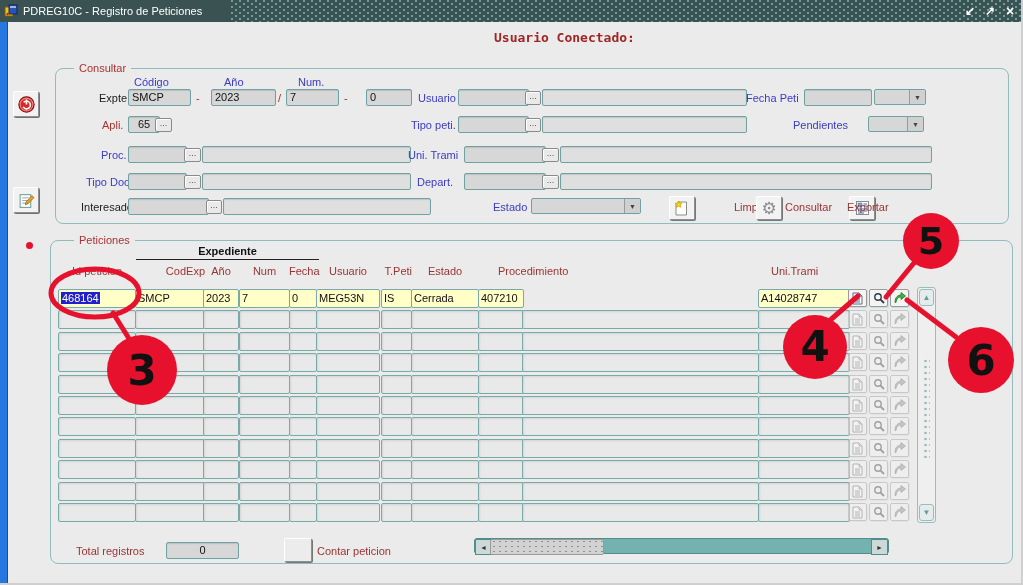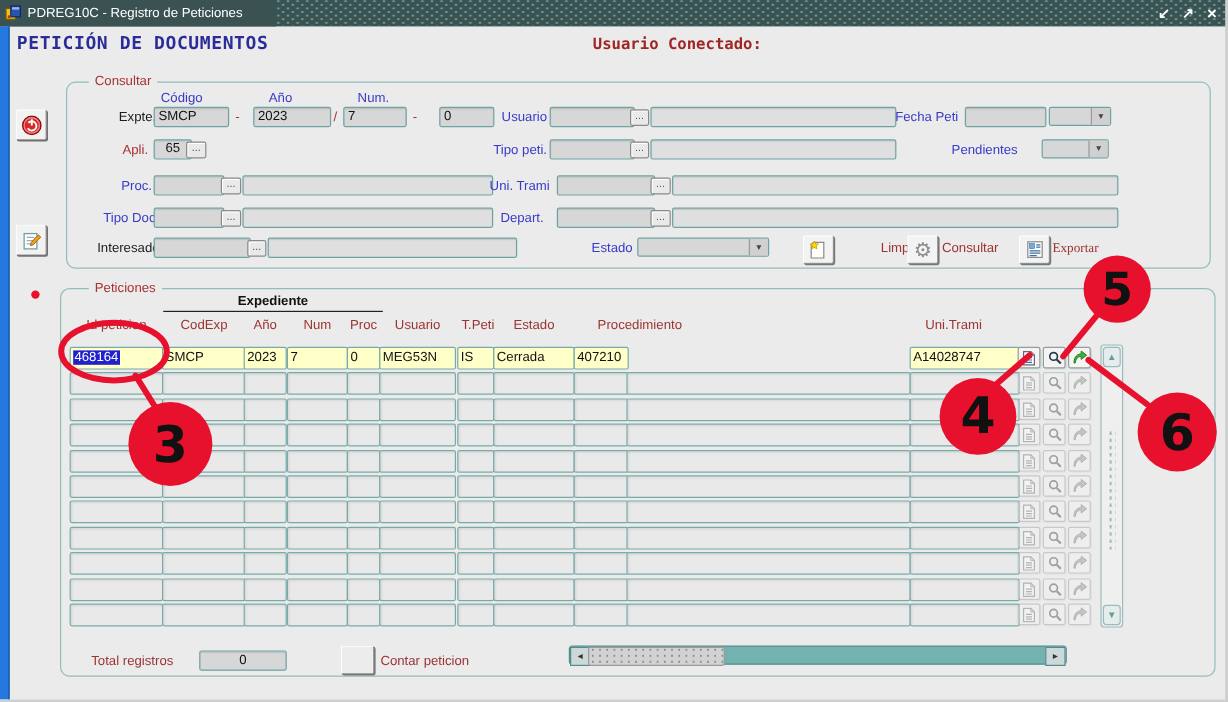--- a/index.html
+++ b/index.html
@@ -83,21 +83,20 @@
     </div>
     <div class="tb-btns">
       <span class="tbtn">↙</span>
       <span class="tbtn">↗</span>
       <span class="tbtn" style="font-size:14px;">×</span>
     </div>
   </div>
 
   <div class="leftstrip"></div>
 
-  <div class="page-title">PETICIÓN DE DOCUMENTOS</div>
   <div class="conn-label">Usuario Conectado:</div>
 
   <div class="toolbtn" style="left:13px;top:91px;">
     <span style="display:inline-flex;">
       <svg width="17" height="17" viewBox="0 0 16 16">
           <circle cx="8" cy="8" r="7.2" fill="#d42a2a" stroke="#7a0f0f" stroke-width="1"></circle>
           <circle cx="8" cy="8" r="6" fill="none" stroke="#ff8080" stroke-width="1"></circle>
           <circle cx="8" cy="8.4" r="3.6" fill="none" stroke="#ffffff" stroke-width="1.5" stroke-dasharray="16 4.5" transform="rotate(-113 8 8.4)"></circle>
           <line x1="8" y1="3.2" x2="8" y2="8" stroke="#fff" stroke-width="1.5"></line>
         </svg>
@@ -202,21 +201,21 @@
             <rect x="1.5" y="1.5" width="12" height="13" fill="#fff" stroke="#8a8a8a"></rect>
             <rect x="3" y="3" width="4" height="4" fill="#7aa8d8" stroke="#3a6ea5" stroke-width=".5"></rect>
             <line x1="8.5" y1="4" x2="12" y2="4" stroke="#3a6ea5"></line>
             <line x1="8.5" y1="6" x2="12" y2="6" stroke="#3a6ea5"></line>
             <line x1="3" y1="9" x2="12" y2="9" stroke="#3a6ea5"></line>
             <line x1="3" y1="11" x2="12" y2="11" stroke="#3a6ea5"></line>
             <line x1="3" y1="13" x2="9" y2="13" stroke="#3a6ea5"></line>
           </svg>
       </span>
     </div>
-    <span class="lbl maroon" style="left:821px;top:132px;font-family:Liberation Serif, serif;">Exportar</span>
+    <span class="lbl maroon" style="left:791px;top:132px;">Exportar</span>
   </div>
 
   <div class="gbox" id="peticiones-box" style="left:50px;top:240px;width:961px;height:322px;">
     <span class="gbox-label" style="left:23px;">Peticiones</span>
     <div class="exp-head">Expediente</div>
 
     <div class="vscroll" style="left:866px;top:46px;height:234px;">
       <div class="vs-btn" style="top:1px;">▲</div>
       <div class="vs-track"></div>
       <div class="vs-btn" style="bottom:1px;">▼</div>
@@ -226,24 +225,24 @@
     <div class="fld" style="left:115px;top:301px;width:65px;text-align:center;">0</div>
     <div class="act" style="left:233px;top:297px;width:26px;background:#ececec;"></div>
     <span class="lbl maroon" style="left:266px;top:304px;">Contar peticion</span>
 
     <div class="hscroll" style="left:423px;top:297px;width:415px;">
       <div class="hs-btn" style="left:0;">◄</div>
       <div class="hs-thumb"></div>
       <div class="hs-btn" style="right:0;">►</div>
     </div>
   <span class="thead" style="left: 7px; width: 78px; text-align: center; display: inline-block;">Id peticion</span>
-      <span class="thead" style="left: 84px; width: 70px; text-align: center; display: inline-block;">CodExp</span>
+      <span class="thead" style="left: 84px; width: 70px; text-align: right; display: inline-block;">CodExp</span>
       <span class="thead" style="left: 152px; width: 36px; text-align: center; display: inline-block;">Año</span>
       <span class="thead" style="left: 188px; width: 51px; text-align: center; display: inline-block;">Num</span>
-      <span class="thead" style="left: 238px; width: 28px; text-align: center; display: inline-block;">Proc</span>
+      <span class="thead" style="left: 238px; width: 28px; text-align: center; display: inline-block;">Fecha</span>
       <span class="thead" style="left: 265px; width: 64px; text-align: center; display: inline-block;">Usuario</span>
       <span class="thead" style="left: 330px; width: 31px; text-align: right; display: inline-block;">T.Peti</span>
       <span class="thead" style="left: 360px; width: 68px; text-align: center; display: inline-block;">Estado</span>
       <span class="thead" style="left: 447px;">Procedimiento</span>
       <span class="thead" style="left: 720px;">Uni.Trami</span>
       <div class="tcell filled" style="left: 7px; top: 48px; width: 72px;"><span class="sel">468164</span></div>
       <div class="tcell filled" style="left: 84px; top: 48px; width: 64px;">SMCP</div>
       <div class="tcell filled" style="left: 152px; top: 48px; width: 30px;">2023</div>
       <div class="tcell filled" style="left: 188px; top: 48px; width: 45px;">7</div>
       <div class="tcell filled" style="left: 238px; top: 48px; width: 22px;">0</div>

